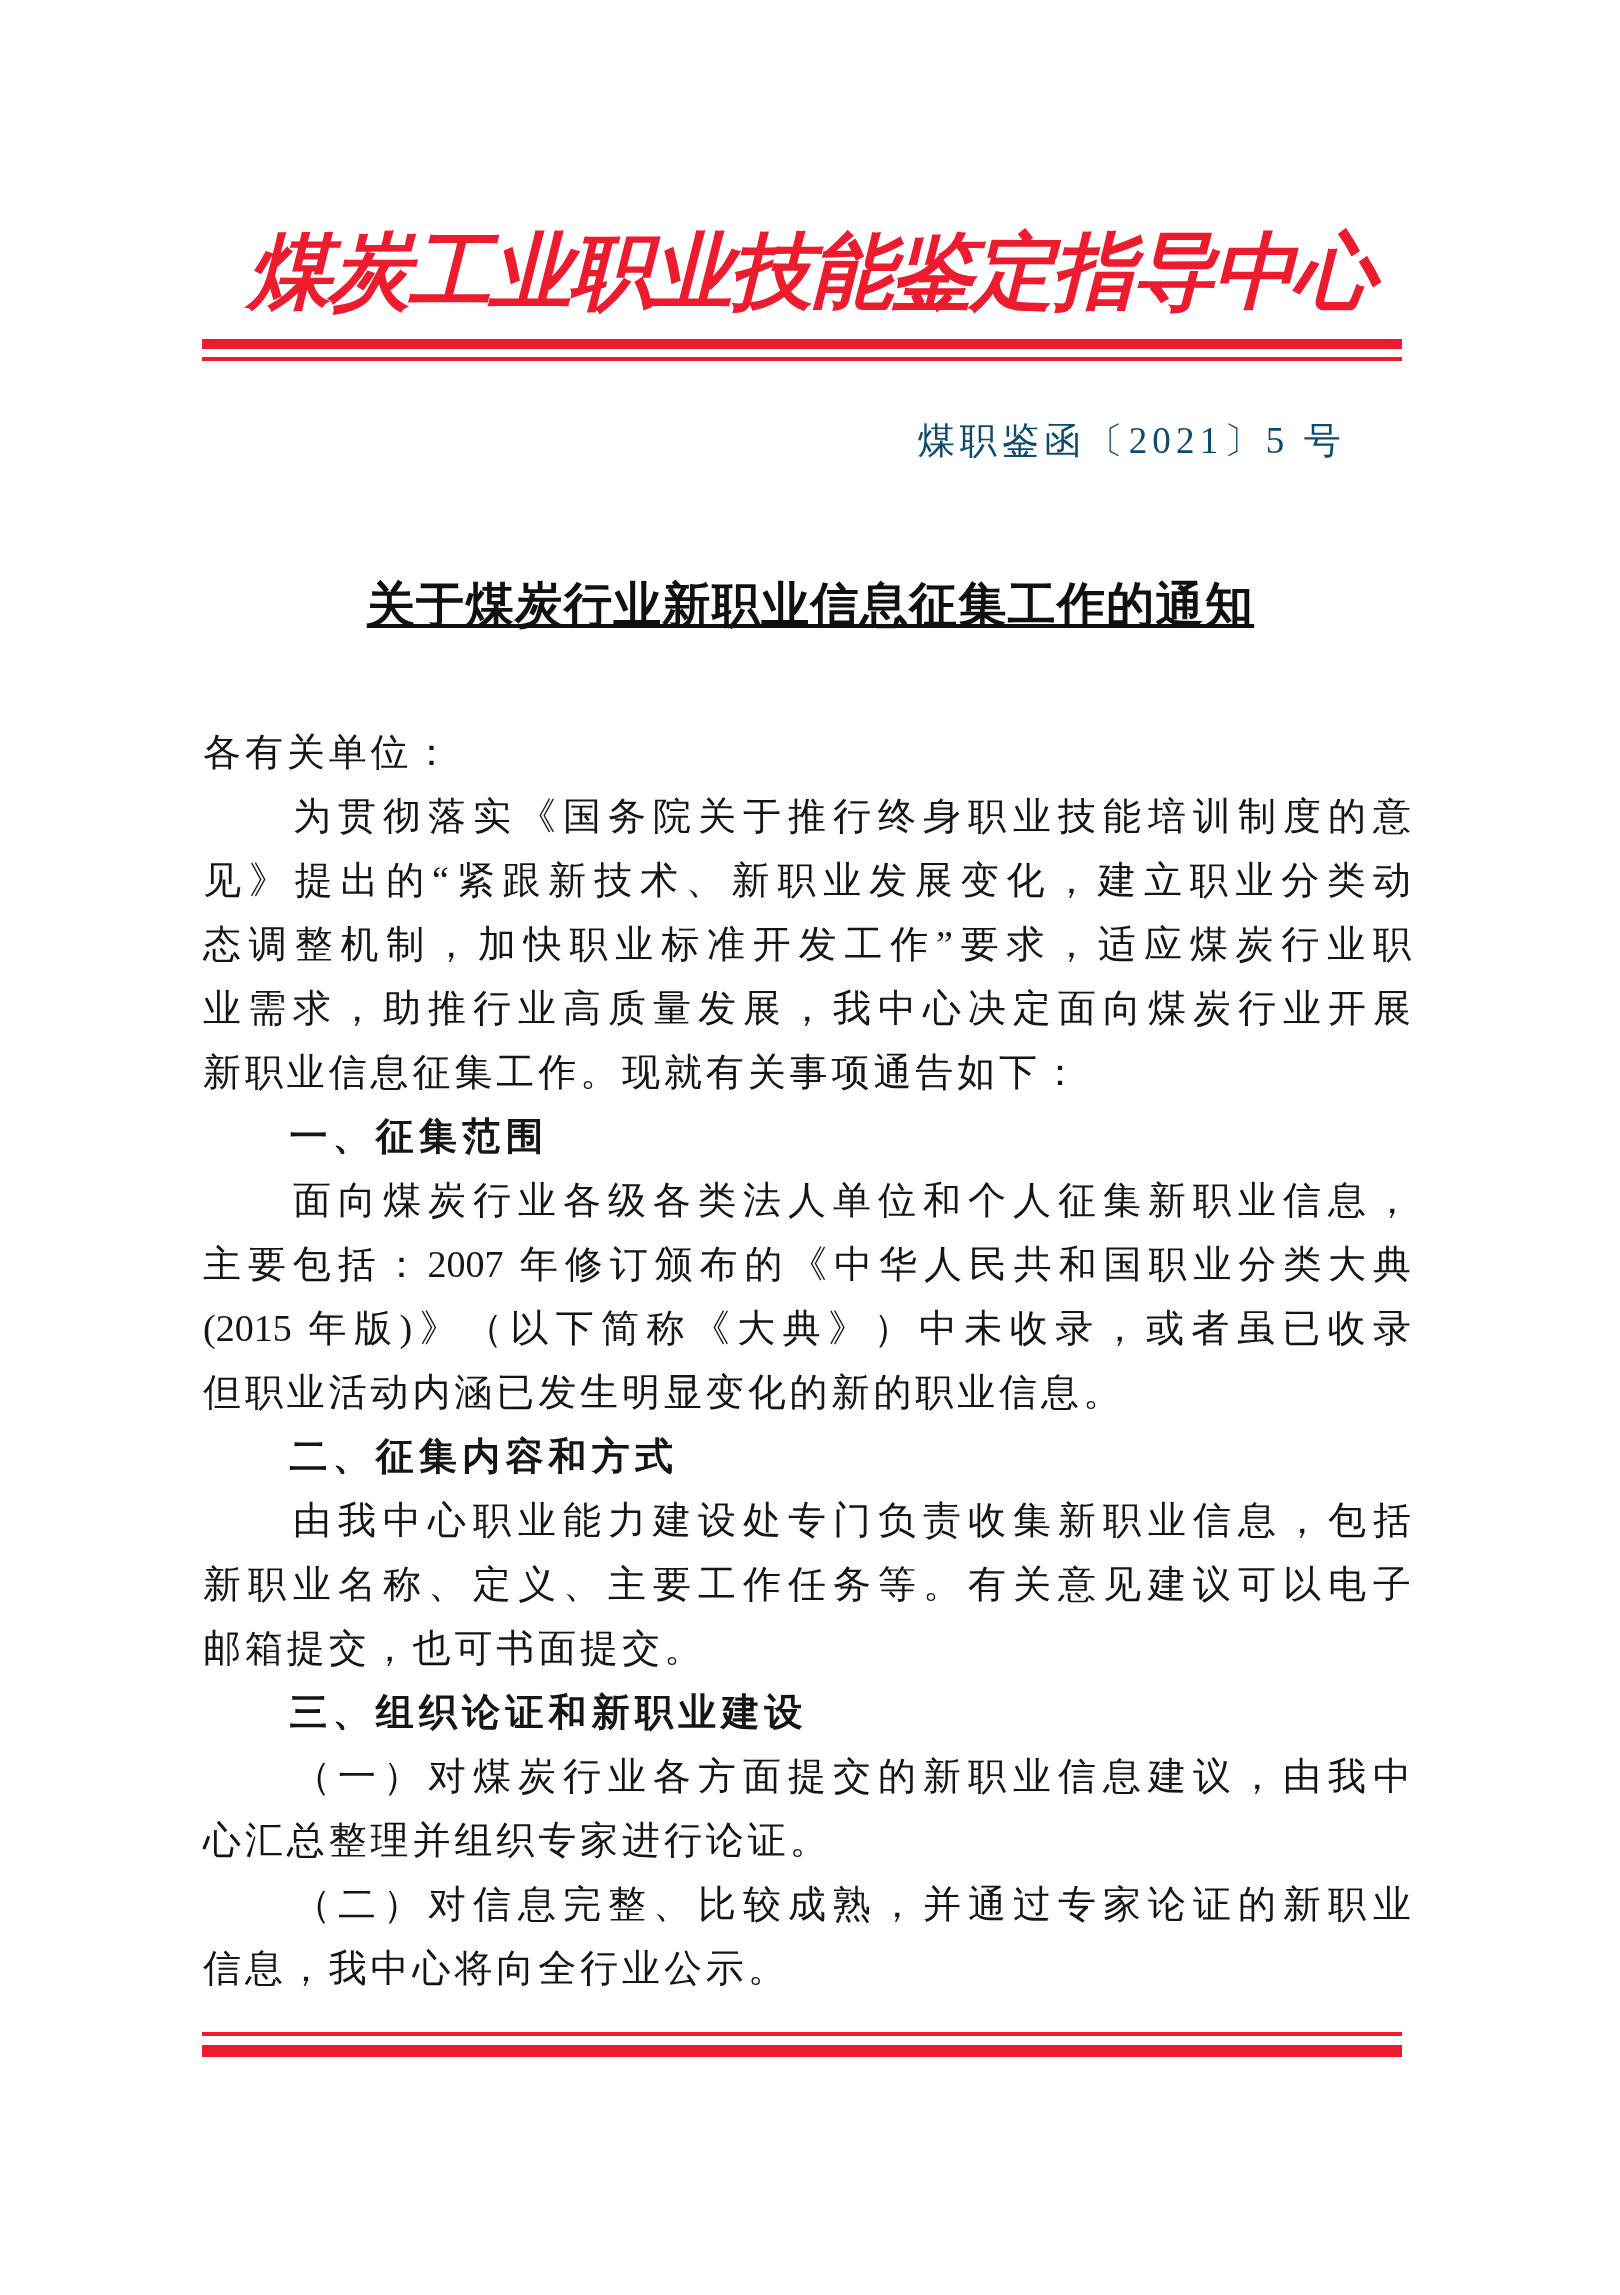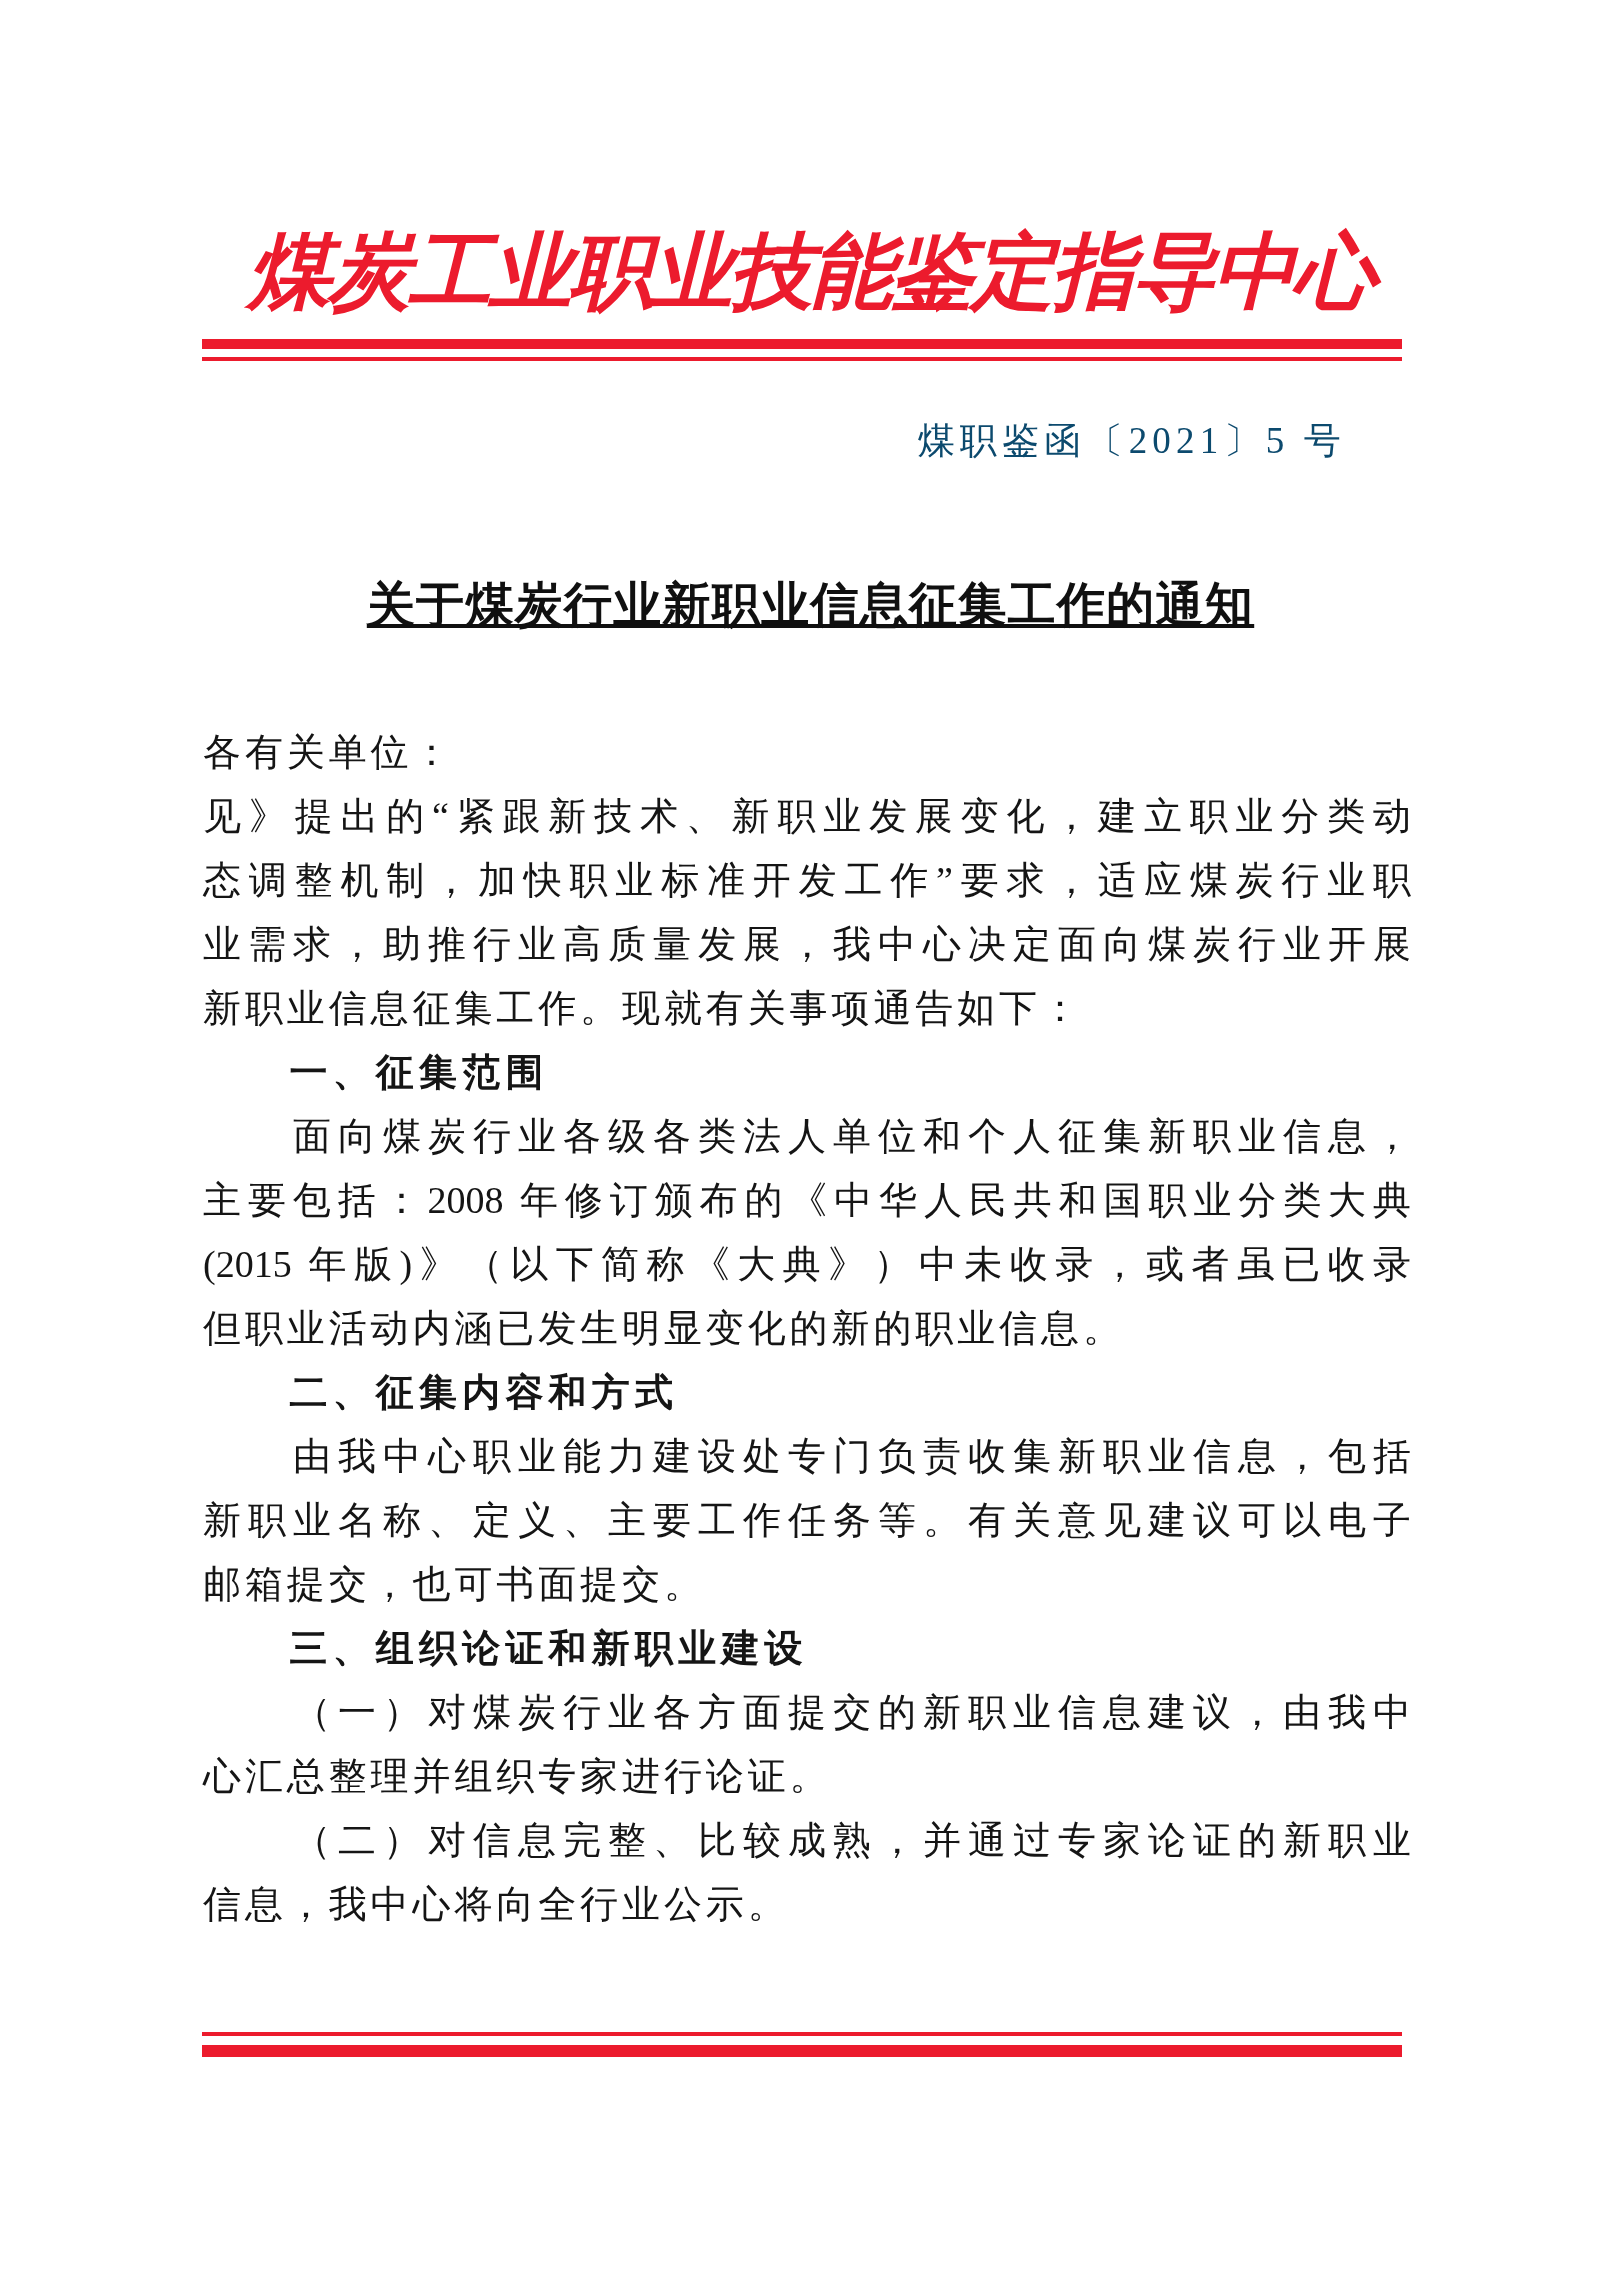--- a/index.html
+++ b/index.html
@@ -93,27 +93,28 @@
 
   <div class="rule rule-thick-top accent-bg" style="background: rgb(236, 27, 45);"></div>
   <div class="rule rule-thin-top accent-bg" style="background: rgb(236, 27, 45);"></div>
 
   <div class="doc-number">煤职鉴函〔2021〕5 号</div>
 
   <div class="doc-title">关于煤炭行业新职业信息征集工作的通知</div>
 
   <div class="body-block">
       <div class="line">各有关单位：</div>
+      <div class="line justify">　　为贯彻落实《国务院关于推行终身职业技能培训制度的意</div>
       <div class="line justify">见》提出的“紧跟新技术、新职业发展变化，建立职业分类动</div>
       <div class="line justify">态调整机制，加快职业标准开发工作”要求，适应煤炭行业职</div>
       <div class="line justify">业需求，助推行业高质量发展，我中心决定面向煤炭行业开展</div>
       <div class="line">新职业信息征集工作。现就有关事项通告如下：</div>
       <div class="line heading">　　一、征集范围</div>
       <div class="line justify">　　面向煤炭行业各级各类法人单位和个人征集新职业信息，</div>
-      <div class="line justify">主要包括：2008 年修订颁布的《中华人民共和国职业分类大典</div>
+      <div class="line justify">主要包括：2007 年修订颁布的《中华人民共和国职业分类大典</div>
       <div class="line justify">(2015 年版)》（以下简称《大典》）中未收录，或者虽已收录</div>
       <div class="line">但职业活动内涵已发生明显变化的新的职业信息。</div>
       <div class="line heading">　　二、征集内容和方式</div>
       <div class="line justify">　　由我中心职业能力建设处专门负责收集新职业信息，包括</div>
       <div class="line justify">新职业名称、定义、主要工作任务等。有关意见建议可以电子</div>
       <div class="line">邮箱提交，也可书面提交。</div>
       <div class="line heading">　　三、组织论证和新职业建设</div>
       <div class="line justify">　　（一）对煤炭行业各方面提交的新职业信息建议，由我中</div>
       <div class="line">心汇总整理并组织专家进行论证。</div>
       <div class="line justify">　　（二）对信息完整、比较成熟，并通过专家论证的新职业</div>

